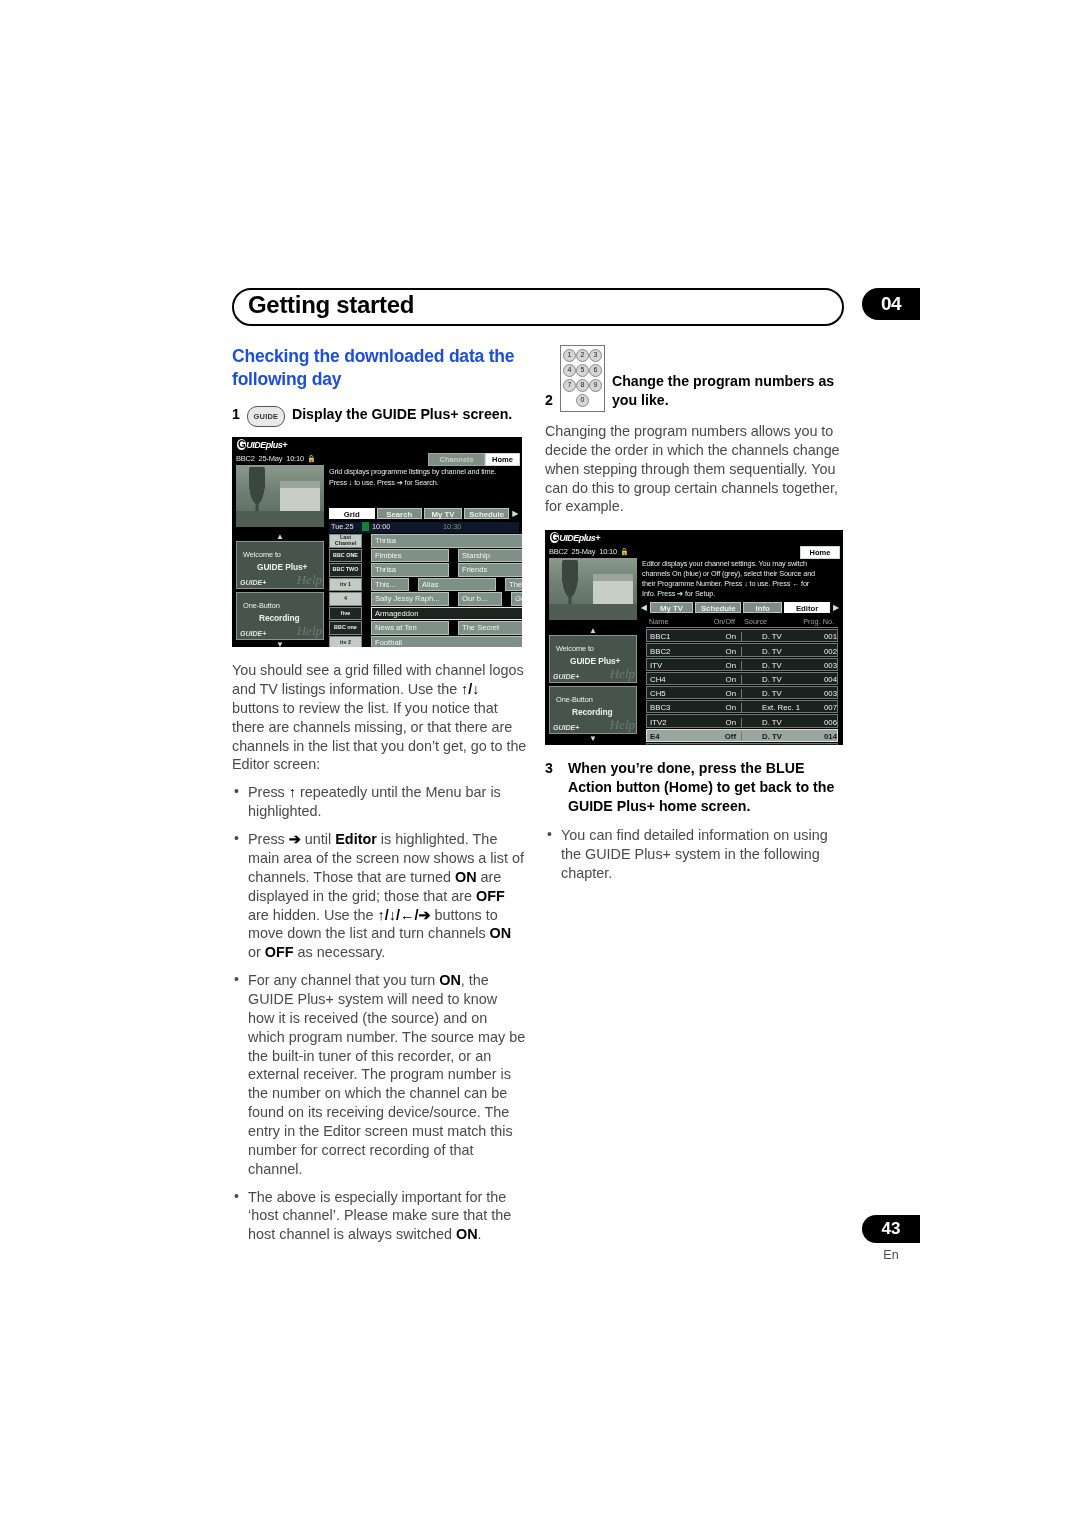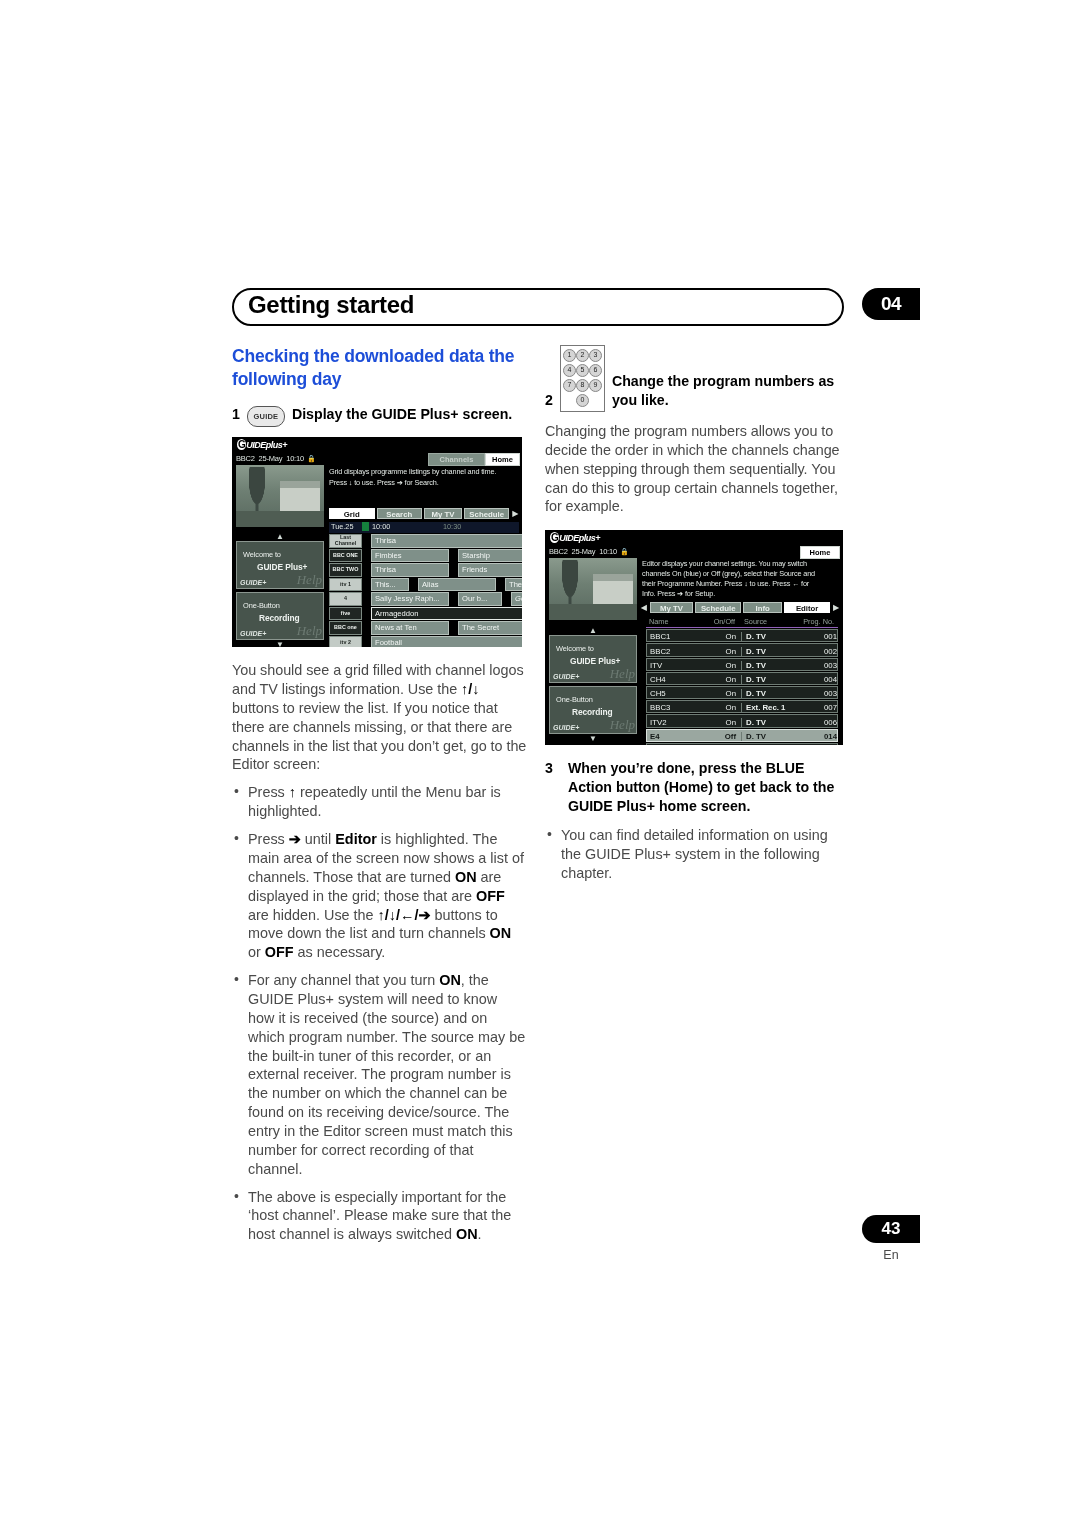--- a/index.html
+++ b/index.html
@@ -394,21 +394,21 @@
     box-sizing: border-box;
   }
   .ed-row.off {
     background: #9aa7a0;
     color: #121715;
     font-weight: bold;
     border-color: #dbe2de;
   }
   .ed-row .c-name { width: 52px; padding-left: 3px; box-sizing: border-box; }
   .ed-row .c-on   { width: 42px; text-align: right; padding-right: 5px; box-sizing: border-box; }
-  .ed-row .c-src  { width: 60px; padding-left: 4px; box-sizing: border-box; border-left: 1px solid #6e7b74; font-weight: bold; }
+  .ed-row .c-src  { width: 60px; padding-left: 20px; box-sizing: border-box; border-left: 1px solid #6e7b74; }
   .ed-row .c-no   { flex: 1; text-align: right; box-sizing: border-box; }
   .ed-head .c-name { width: 52px; padding-left: 3px; box-sizing: border-box; }
   .ed-head .c-on   { width: 42px; text-align: right; padding-right: 5px; box-sizing: border-box; }
   .ed-head .c-src  { width: 60px; padding-left: 4px; box-sizing: border-box; }
   .ed-head .c-no   { flex: 1; text-align: right; padding-right: 4px; box-sizing: border-box; }
 
   
   .page-badge {
     position: absolute;
     left: 862px; top: 1215px;

